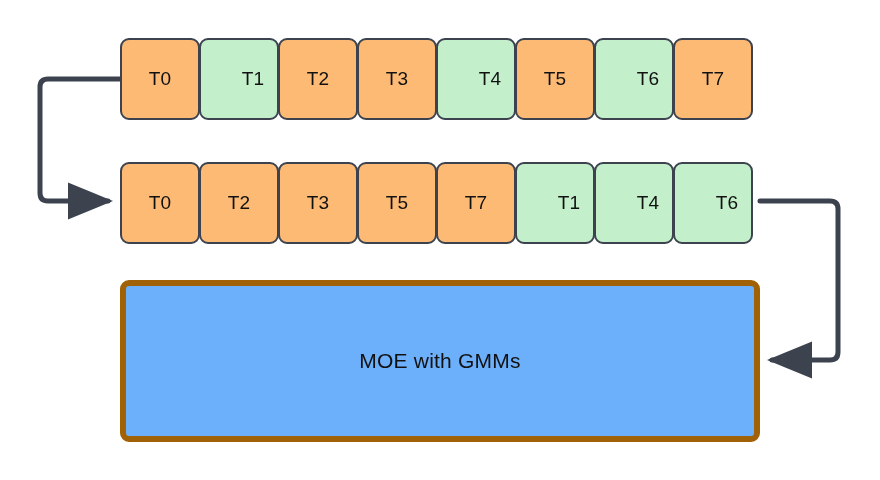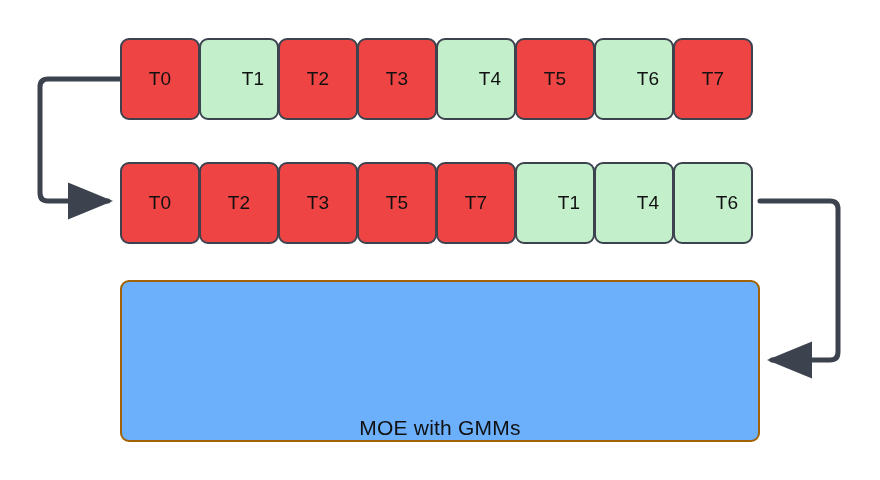--- a/index.html
+++ b/index.html
@@ -42,34 +42,34 @@
     border: 2px solid #3c434f;
     border-radius: 9px;
     display: flex;
     align-items: center;
     justify-content: center;
     font-size: 19px;
     color: #111111;
     letter-spacing: 0.2px;
     margin-right: -1px;
   }
-  .token-cell.yellow { background: #ef4444; }
+  .token-cell.yellow { background: #fdba74; }
   .token-cell.green  { background: #c3f0cb; padding-left: 28px; }
   .moe-box {
     position: absolute;
     left: 120px;
     top: 280px;
     width: 640px;
     height: 162px;
     box-sizing: border-box;
     background: #6cb0fc;
-    border: 2px solid #a16207;
+    border: 6px solid #a16207;
     border-radius: 9px;
     display: flex;
-    align-items: flex-end;
+    align-items: center;
     justify-content: center;
   }
   .moe-label {
     font-size: 21px;
     color: #111111;
     letter-spacing: 0.2px;
   }
 </style>
 </head>
 <body>

